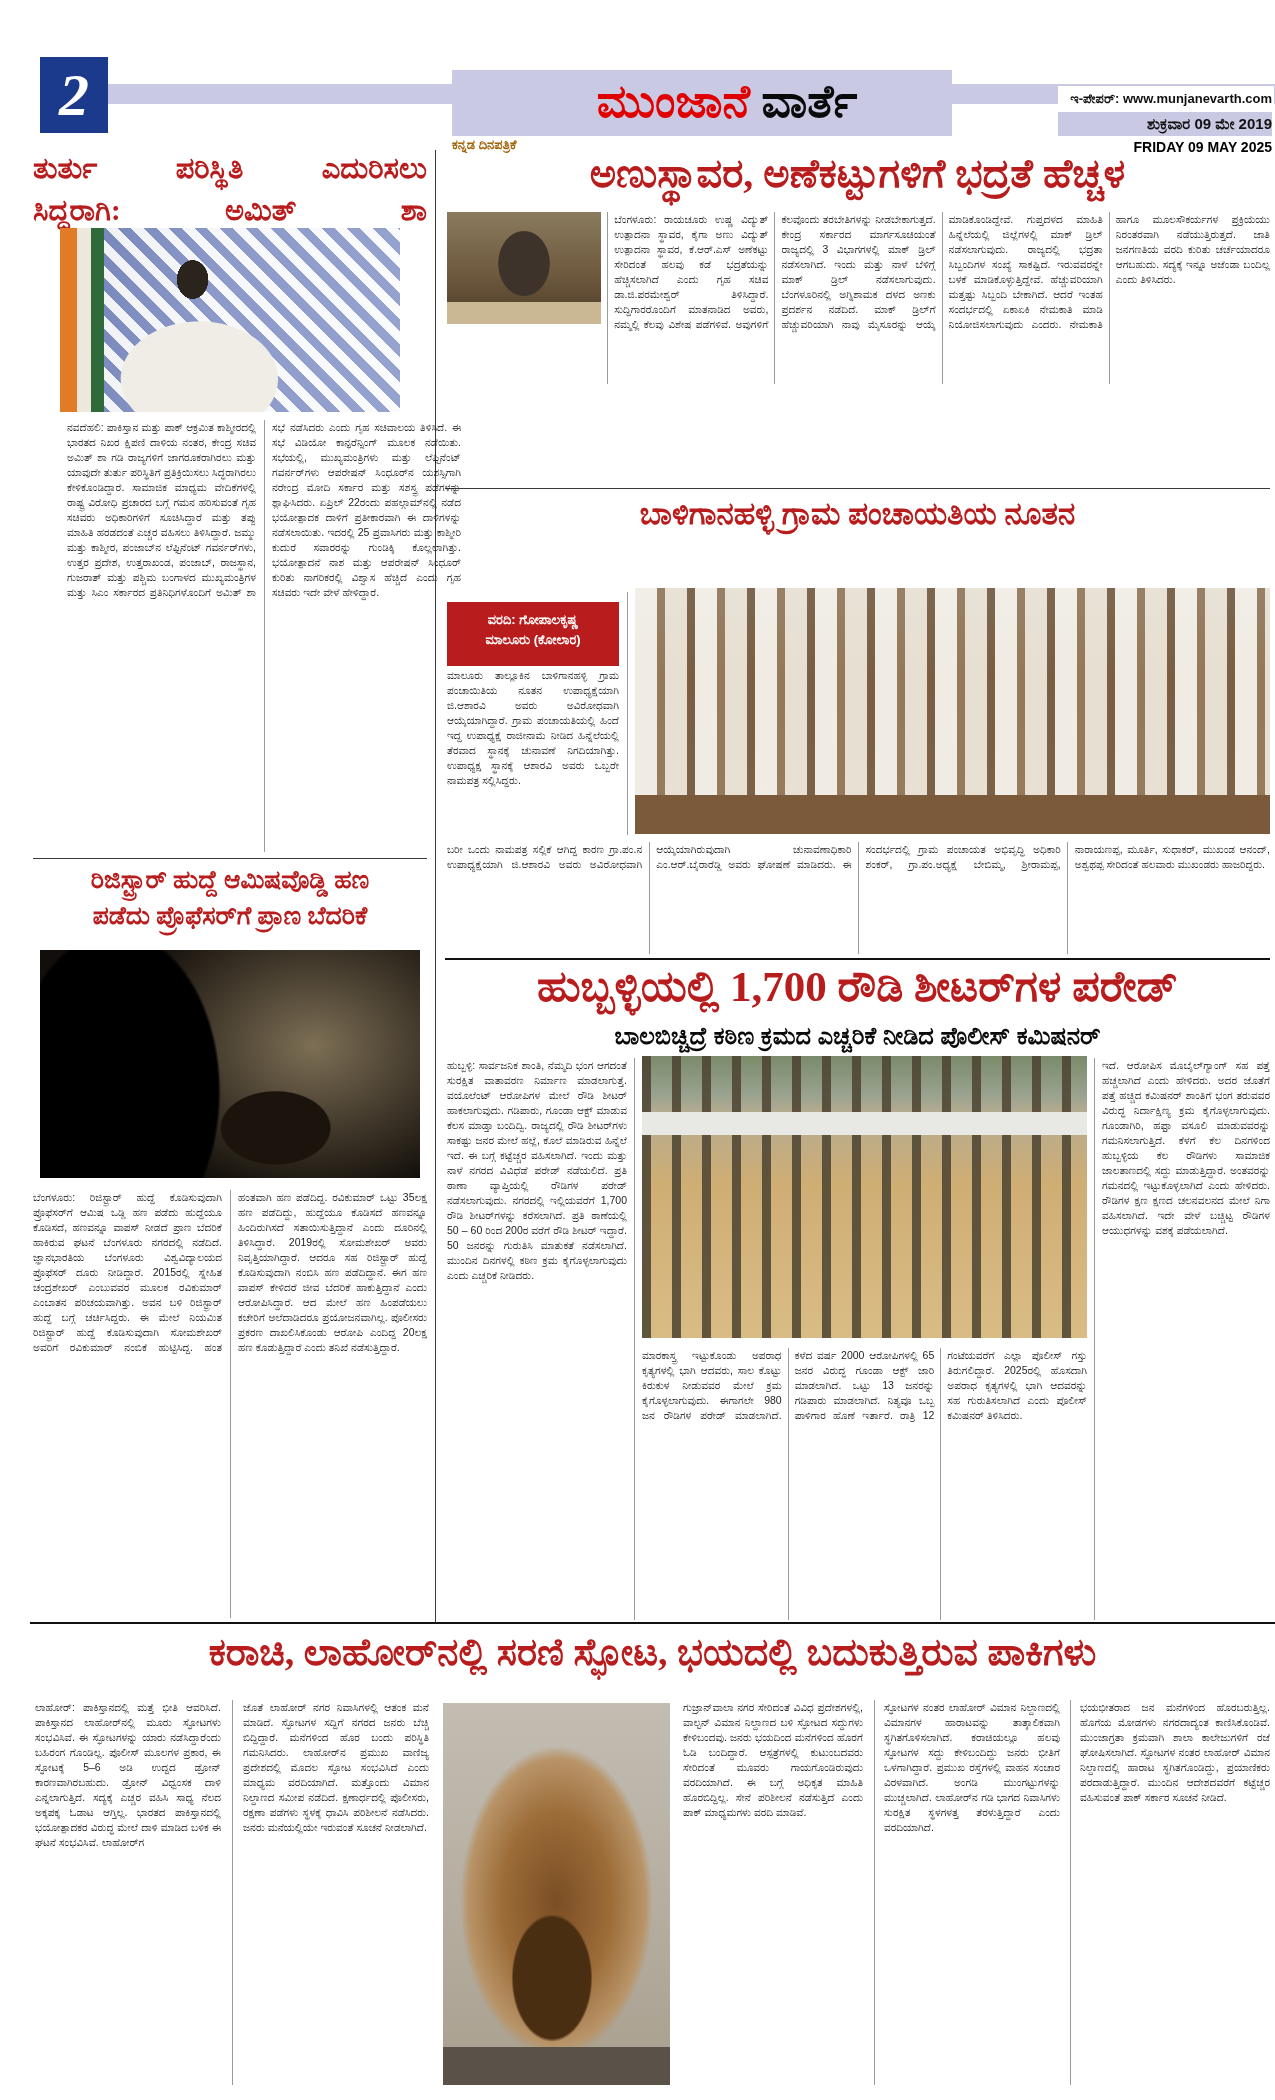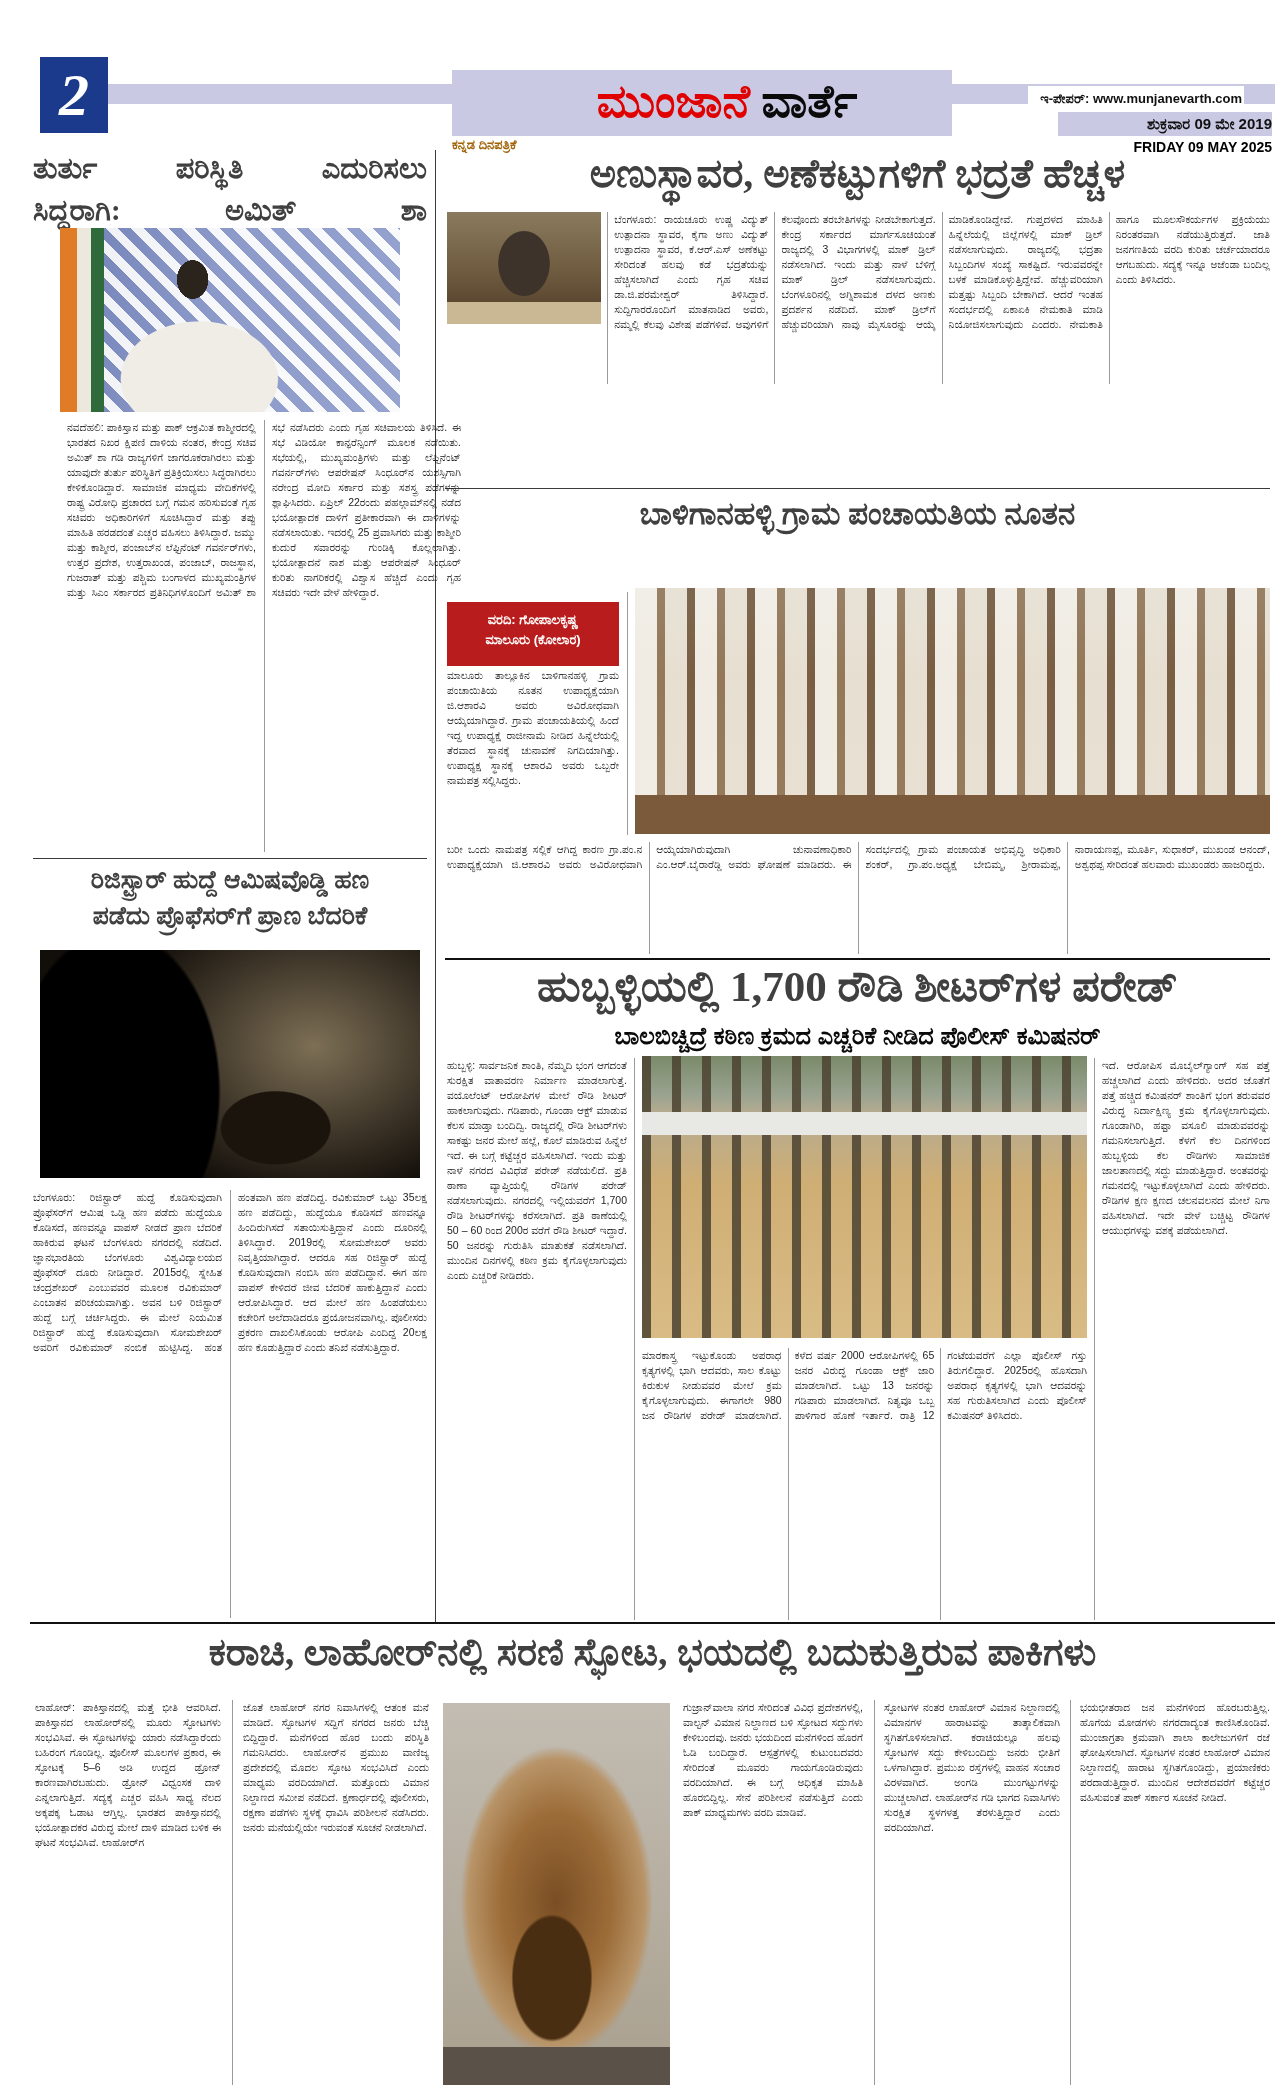--- a/index.html
+++ b/index.html
@@ -1,19 +1,19 @@
 <!DOCTYPE html>
 <html><head>
 <meta charset="utf-8">
 <style>
   html,body{margin:0;padding:0;background:#e8e8e8;}
   .page{position:relative;width:1275px;height:2100px;background:#ffffff;
         font-family:"Liberation Sans",sans-serif;overflow:hidden;margin:0 auto;}
   .abs{position:absolute;}
-  .hl{font-family:"Liberation Serif",serif;font-weight:bold;color:#404040;}
+  .hl{font-family:"Liberation Serif",serif;font-weight:bold;color:#b91c1c;}
   .center{text-align:center;}
   .just2{text-align:justify;text-align-last:justify;}
   .bodytxt{font-size:10.5px;line-height:15px;text-align:justify;color:#1c1c1c;overflow:hidden;}
   .cols2{column-count:2;column-gap:16px;column-rule:1px solid #9a9a9a;}
   .cols4{column-count:4;column-gap:14px;column-rule:1px solid #9a9a9a;}
   .cols5{column-count:5;column-gap:13px;column-rule:1px solid #9a9a9a;}
   .cols3{column-count:3;column-gap:13px;column-rule:1px solid #9a9a9a;}
   .vline{width:1px;background:#3a3a3a;}
   .vline-light{width:1px;background:#9a9a9a;}
   .hline{height:1px;background:#3a3a3a;}
@@ -24,21 +24,21 @@
            font-family:"Liberation Serif",serif;font-style:italic;font-weight:bold;
            font-size:60px;line-height:76px;text-align:center;}
   #band{left:106px;top:84px;width:1169px;height:20px;background:#c9c9e3;}
   #masthead-bg{left:452px;top:70px;width:500px;height:66px;background:#c9c9e3;}
   #masthead{left:477px;top:72px;width:500px;height:60px;text-align:center;
             font-family:Liberation Serif, serif;font-weight:bold;font-size:46px;line-height:60px;}
   #masthead .red{color:#e00000;}
   #masthead .blk{color:#0a0a0a;}
   #masthead-sub{left:452px;top:137px;width:500px;text-align:left;font-weight:bold;
                 font-size:13px;color:#a16207;}
-  #eper{left:1028px;top:86px;width:214px;height:26px;background:#fff;font-weight:bold;
+  #eper{left:1058px;top:86px;width:214px;height:26px;background:#fff;font-weight:bold;
         font-size:13px;line-height:26px;text-align:right;color:#111;padding-right:2px;}
   #datekn{left:1058px;top:112px;width:214px;height:24px;background:#c9c9e3;font-weight:bold;
           font-size:15px;line-height:24px;text-align:right;color:#111;}
   #dateen{left:1058px;top:138px;width:214px;height:18px;font-weight:bold;font-size:14px;
           line-height:18px;text-align:right;color:#000000;}
 
   
   #main-div{left:435px;top:150px;height:1472px;}
   #left-sep{left:33px;top:858px;width:394px;}
   #sec-sep{left:445px;top:488px;width:825px;}

